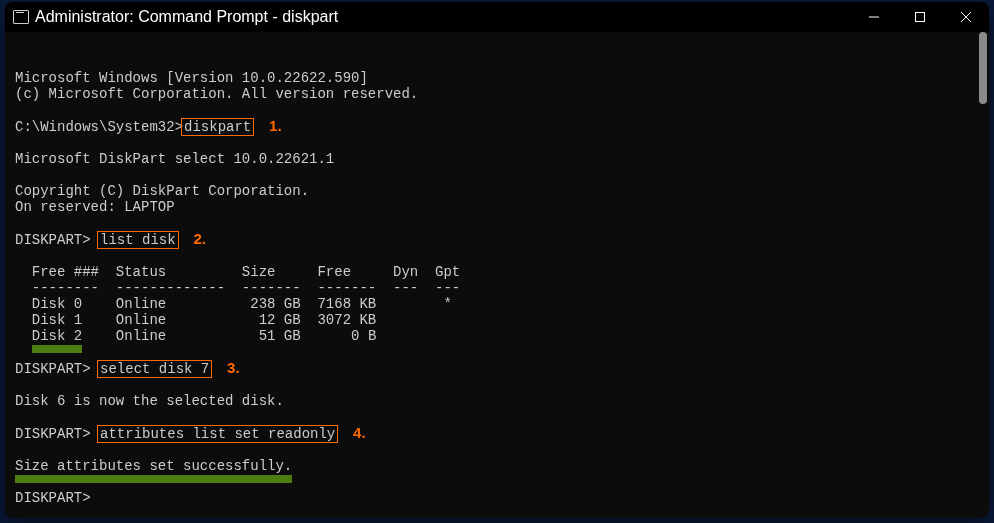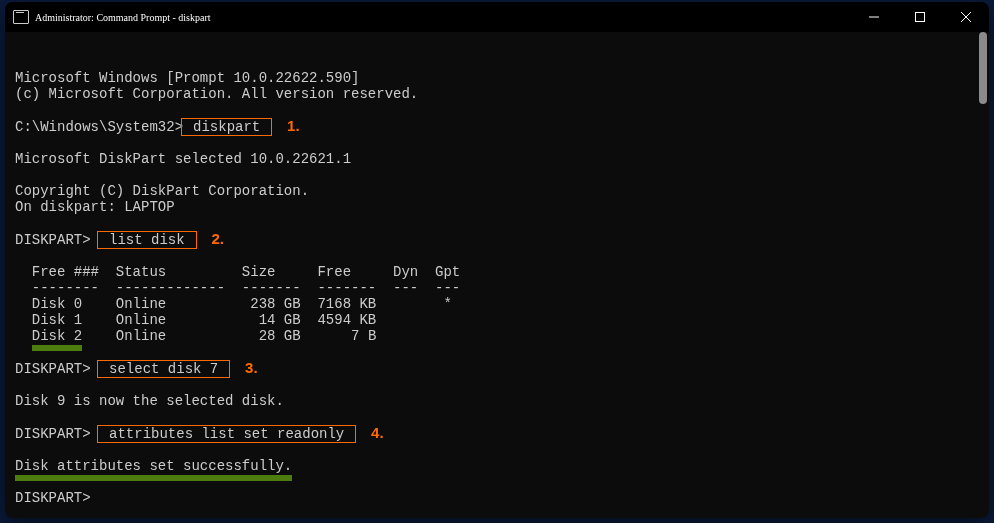--- a/index.html
+++ b/index.html
@@ -46,22 +46,22 @@
   }
   .title-icon::before {
     content: '';
     position: absolute;
     left: 2px; top: 1px;
     width: 8px; height: 1px;
     background: #cccccc;
   }
   .title-text {
     color: #ffffff;
-    font-size: 10px;
-    font-family: Liberation Serif, serif;
+    font-size: 16px;
+    font-family: Liberation Sans, sans-serif;
   }
   .title-controls {
     display: flex;
     height: 100%;
   }
   .ctrl-btn {
     width: 46px;
     height: 30px;
     display: flex;
     align-items: center;
@@ -82,25 +82,25 @@
     position: absolute;
     right: 2px;
     top: 0;
     width: 8px;
     height: 72px;
     background: #8a8a8a;
     border-radius: 4px;
   }
   .hl {
     border: 1.5px solid #ff6a00;
-    padding: 0 11px;
+    padding: 0 2px;
     margin: -1.5px -2px;
   }
   .underline-orange {
-    border-bottom: 6px solid #4d7c0f;
+    border-bottom: 8px solid #4d7c0f;
     padding-bottom: 1px;
   }
   .step {
     color: #ff6a00;
     font-weight: bold;
     font-size: 15px;
     font-family: Arial, sans-serif;
   }
 </style>
 </head>
@@ -128,42 +128,42 @@
         <svg width="10" height="10">
             <line x1="0" y1="0" x2="10" y2="10" stroke-width="1"></line>
             <line x1="10" y1="0" x2="0" y2="10" stroke-width="1"></line>
           </svg>
       </div>
     </div>
   </div>
 
   <div class="terminal">
     <div class="scrollbar"></div>
-<span>Microsoft Windows [Prompt 10.0.22622.590]</span>
+<span>Microsoft Windows [Version 10.0.22622.590]</span>
 <span>(c) Microsoft Corporation. All version reserved.</span>
 
 <span>C:\Windows\System32&gt;</span><span class="hl"><span>diskpart</span></span>  <span class="step">1.</span>
 
-<span>Microsoft DiskPart selected 10.0.22621.1</span>
+<span>Microsoft DiskPart select 10.0.22621.1</span>
 
 <span>Copyright (C) DiskPart Corporation.</span>
-<span>On diskpart: LAPTOP</span>
+<span>On reserved: LAPTOP</span>
 
 <span>DISKPART&gt;</span> <span class="hl"><span>list disk</span></span>  <span class="step">2.</span>
 
 <span>  Free ###  Status         Size     Free     Dyn  Gpt</span>
 <span>  --------  -------------  -------  -------  ---  ---</span>
 <span>  Disk 0    Online          238 GB  7168 KB        *</span>
-<span>  Disk 1    Online           14 GB  4594 KB</span>
-<span>  </span><span class="underline-orange"><span>Disk 2</span></span><span>    Online           28 GB      7 B</span>
+<span>  Disk 1    Online           12 GB  3072 KB</span>
+<span>  </span><span class="underline-orange"><span>Disk 2</span></span><span>    Online           51 GB      0 B</span>
 
 <span>DISKPART&gt;</span> <span class="hl"><span>select disk 7</span></span>  <span class="step">3.</span>
 
-<span>Disk 9 is now the selected disk.</span>
+<span>Disk 6 is now the selected disk.</span>
 
 <span>DISKPART&gt;</span> <span class="hl"><span>attributes list set readonly</span></span>  <span class="step">4.</span>
 
-<span class="underline-orange"><span>Disk attributes set successfully.</span></span>
+<span class="underline-orange"><span>Size attributes set successfully.</span></span>
 
 <span>DISKPART&gt;</span>
   </div>
 
 </div>
 
 </body></html>

